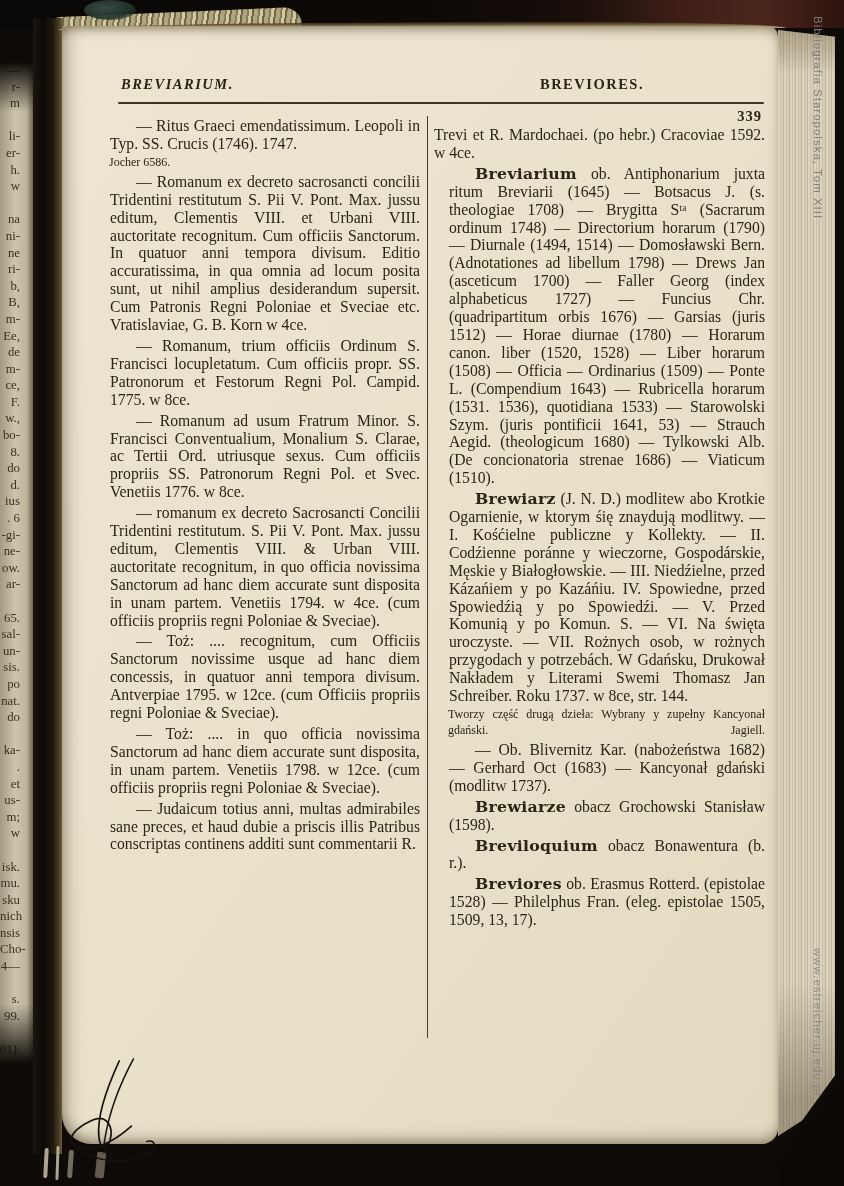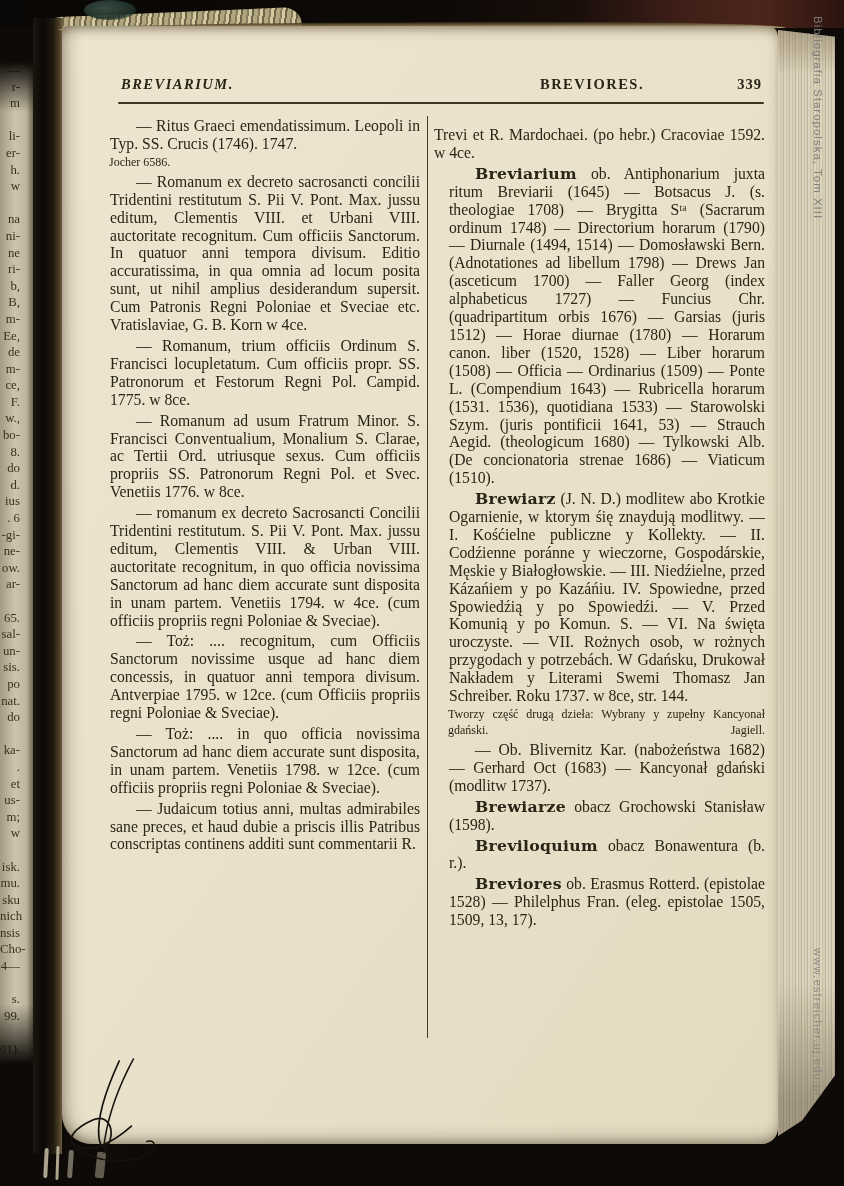--- a/index.html
+++ b/index.html
@@ -81,21 +81,21 @@
     font-size:11.5px;letter-spacing:1px;color:rgba(125,124,120,.95);
     white-space:nowrap;
   }
   .wm-top{top:16px;}
   .wm-bottom{top:948px;color:rgba(135,133,128,.9);}
   
   .hdr{position:absolute;top:50px;left:0;width:716px;height:20px;color:#2a2416;}
   .hdr .t{position:absolute;font-size:14.5px;font-weight:bold;letter-spacing:1.5px;}
   .hdr .t1{left:59px;width:300px;text-align:left;font-style:italic;}
   .hdr .t2{left:400px;width:260px;text-align:center;}
-  .hdr .pn{position:absolute;left:648px;width:52px;text-align:right;font-size:14.5px;font-weight:bold;letter-spacing:1px;}
+  .hdr .pn{position:absolute;left:648px;width:52px;text-align:right;font-size:14.5px;font-weight:bold;letter-spacing:1px;margin-top:32px;}
   .rule{position:absolute;left:56px;top:76px;width:646px;height:2px;background:#2c2616;border-radius:2px;opacity:.92;}
   .cols{
     position:absolute;left:33px;top:88px;width:670px;
     display:grid;grid-template-columns:325px 14px 331px;
     color:#29231500;color:#292315;
   }
   .col{color:#2b2517;}
   .col p{margin:0;text-align:justify;font-size:15.7px;line-height:17.9px;}
   .col p.entry,.col p.headword{text-indent:26px;margin-top:3px;margin-left:15px;}
   .col p.continuation{text-indent:0;margin-top:12px;}

